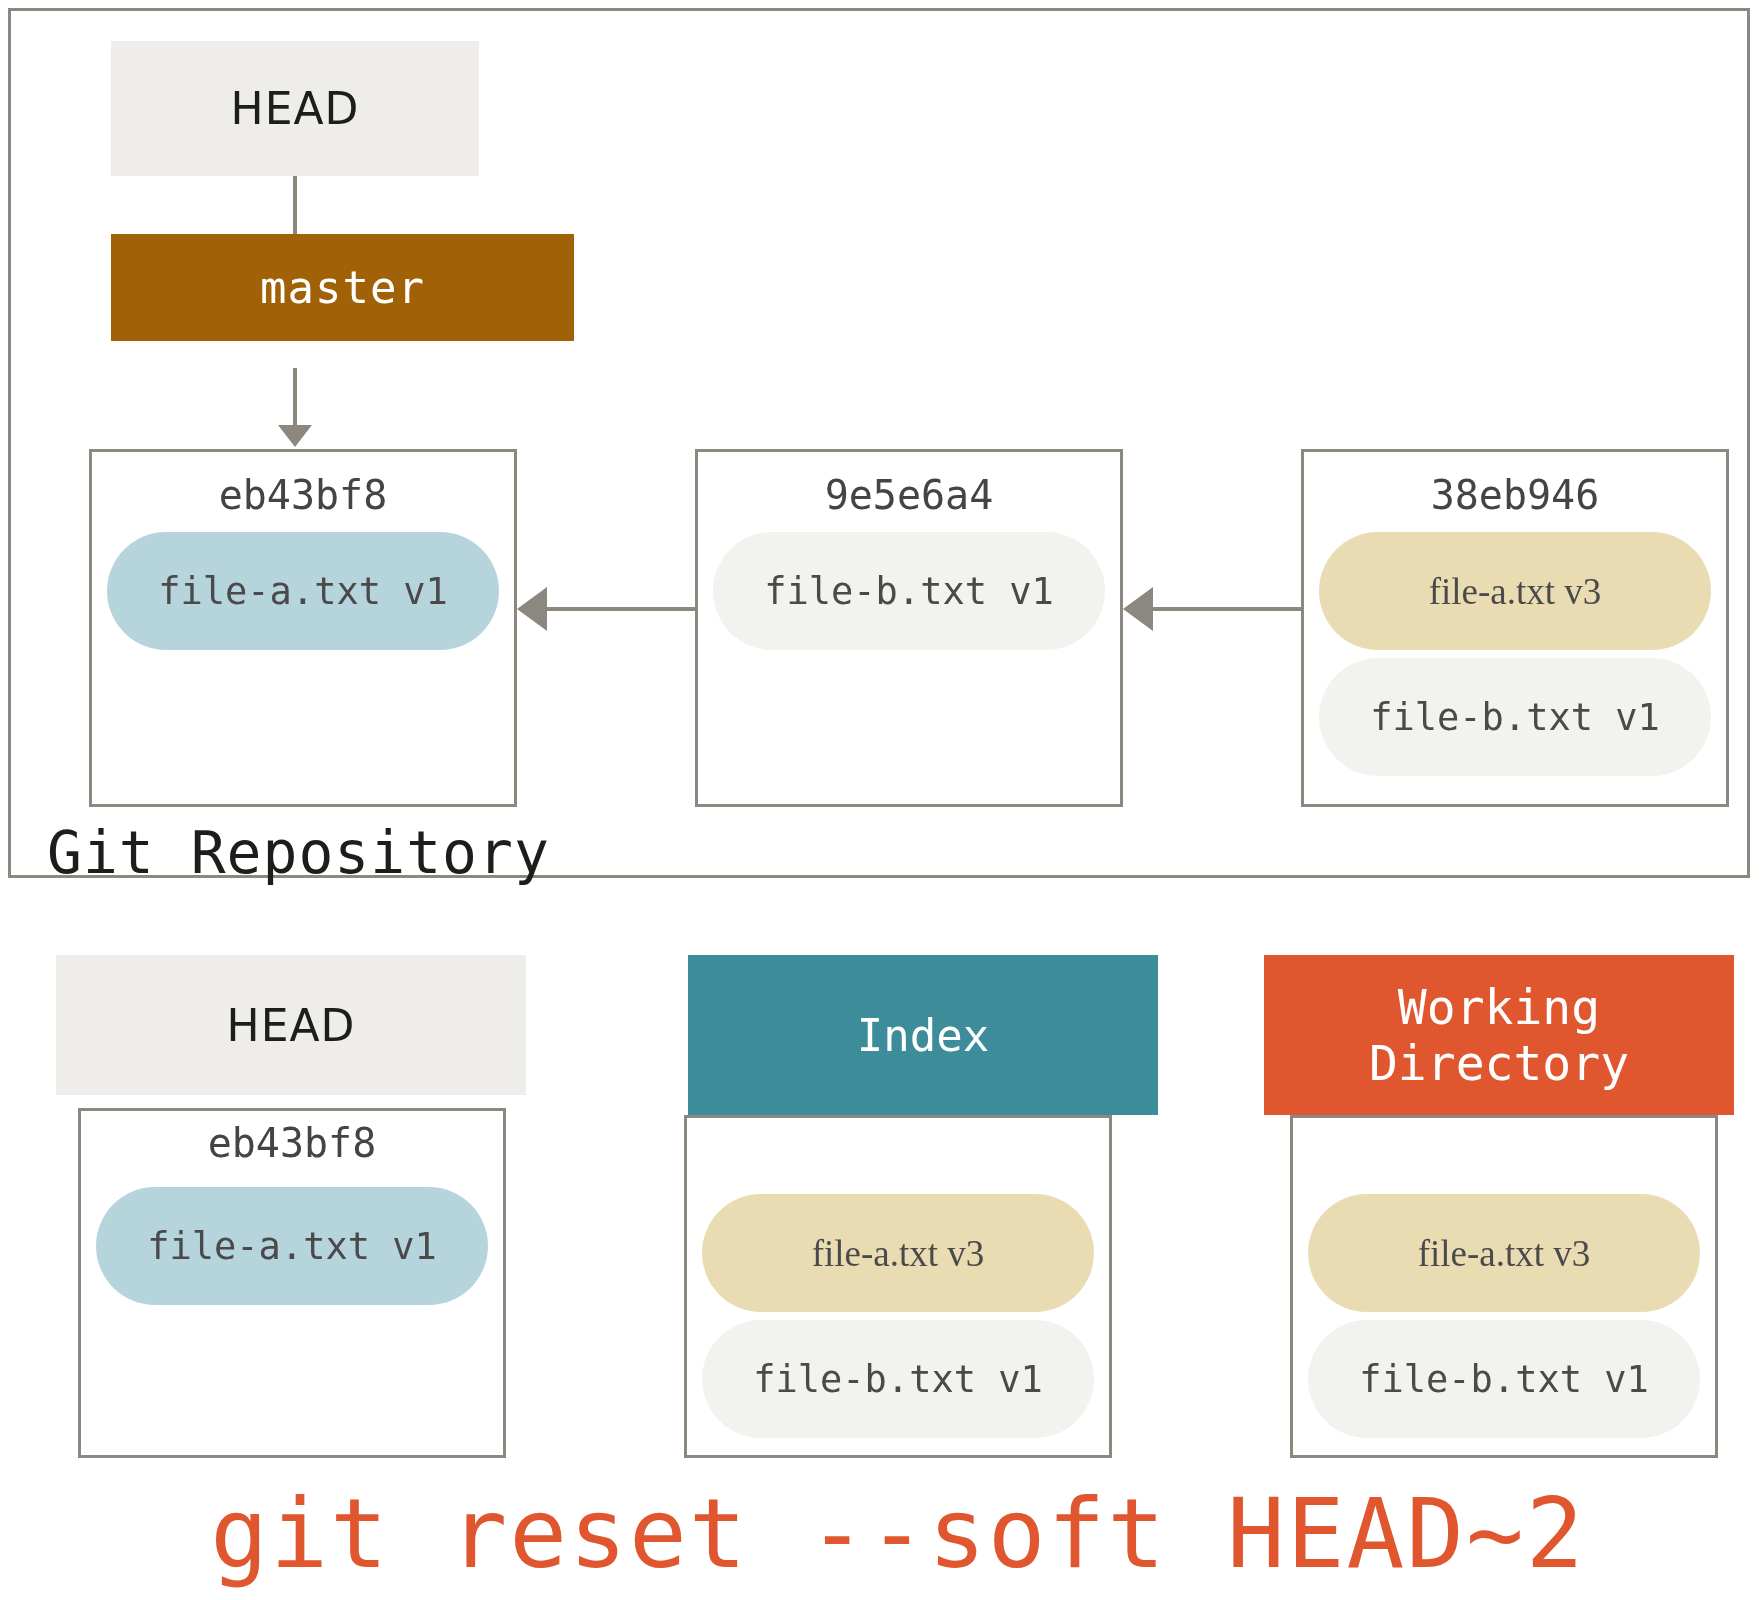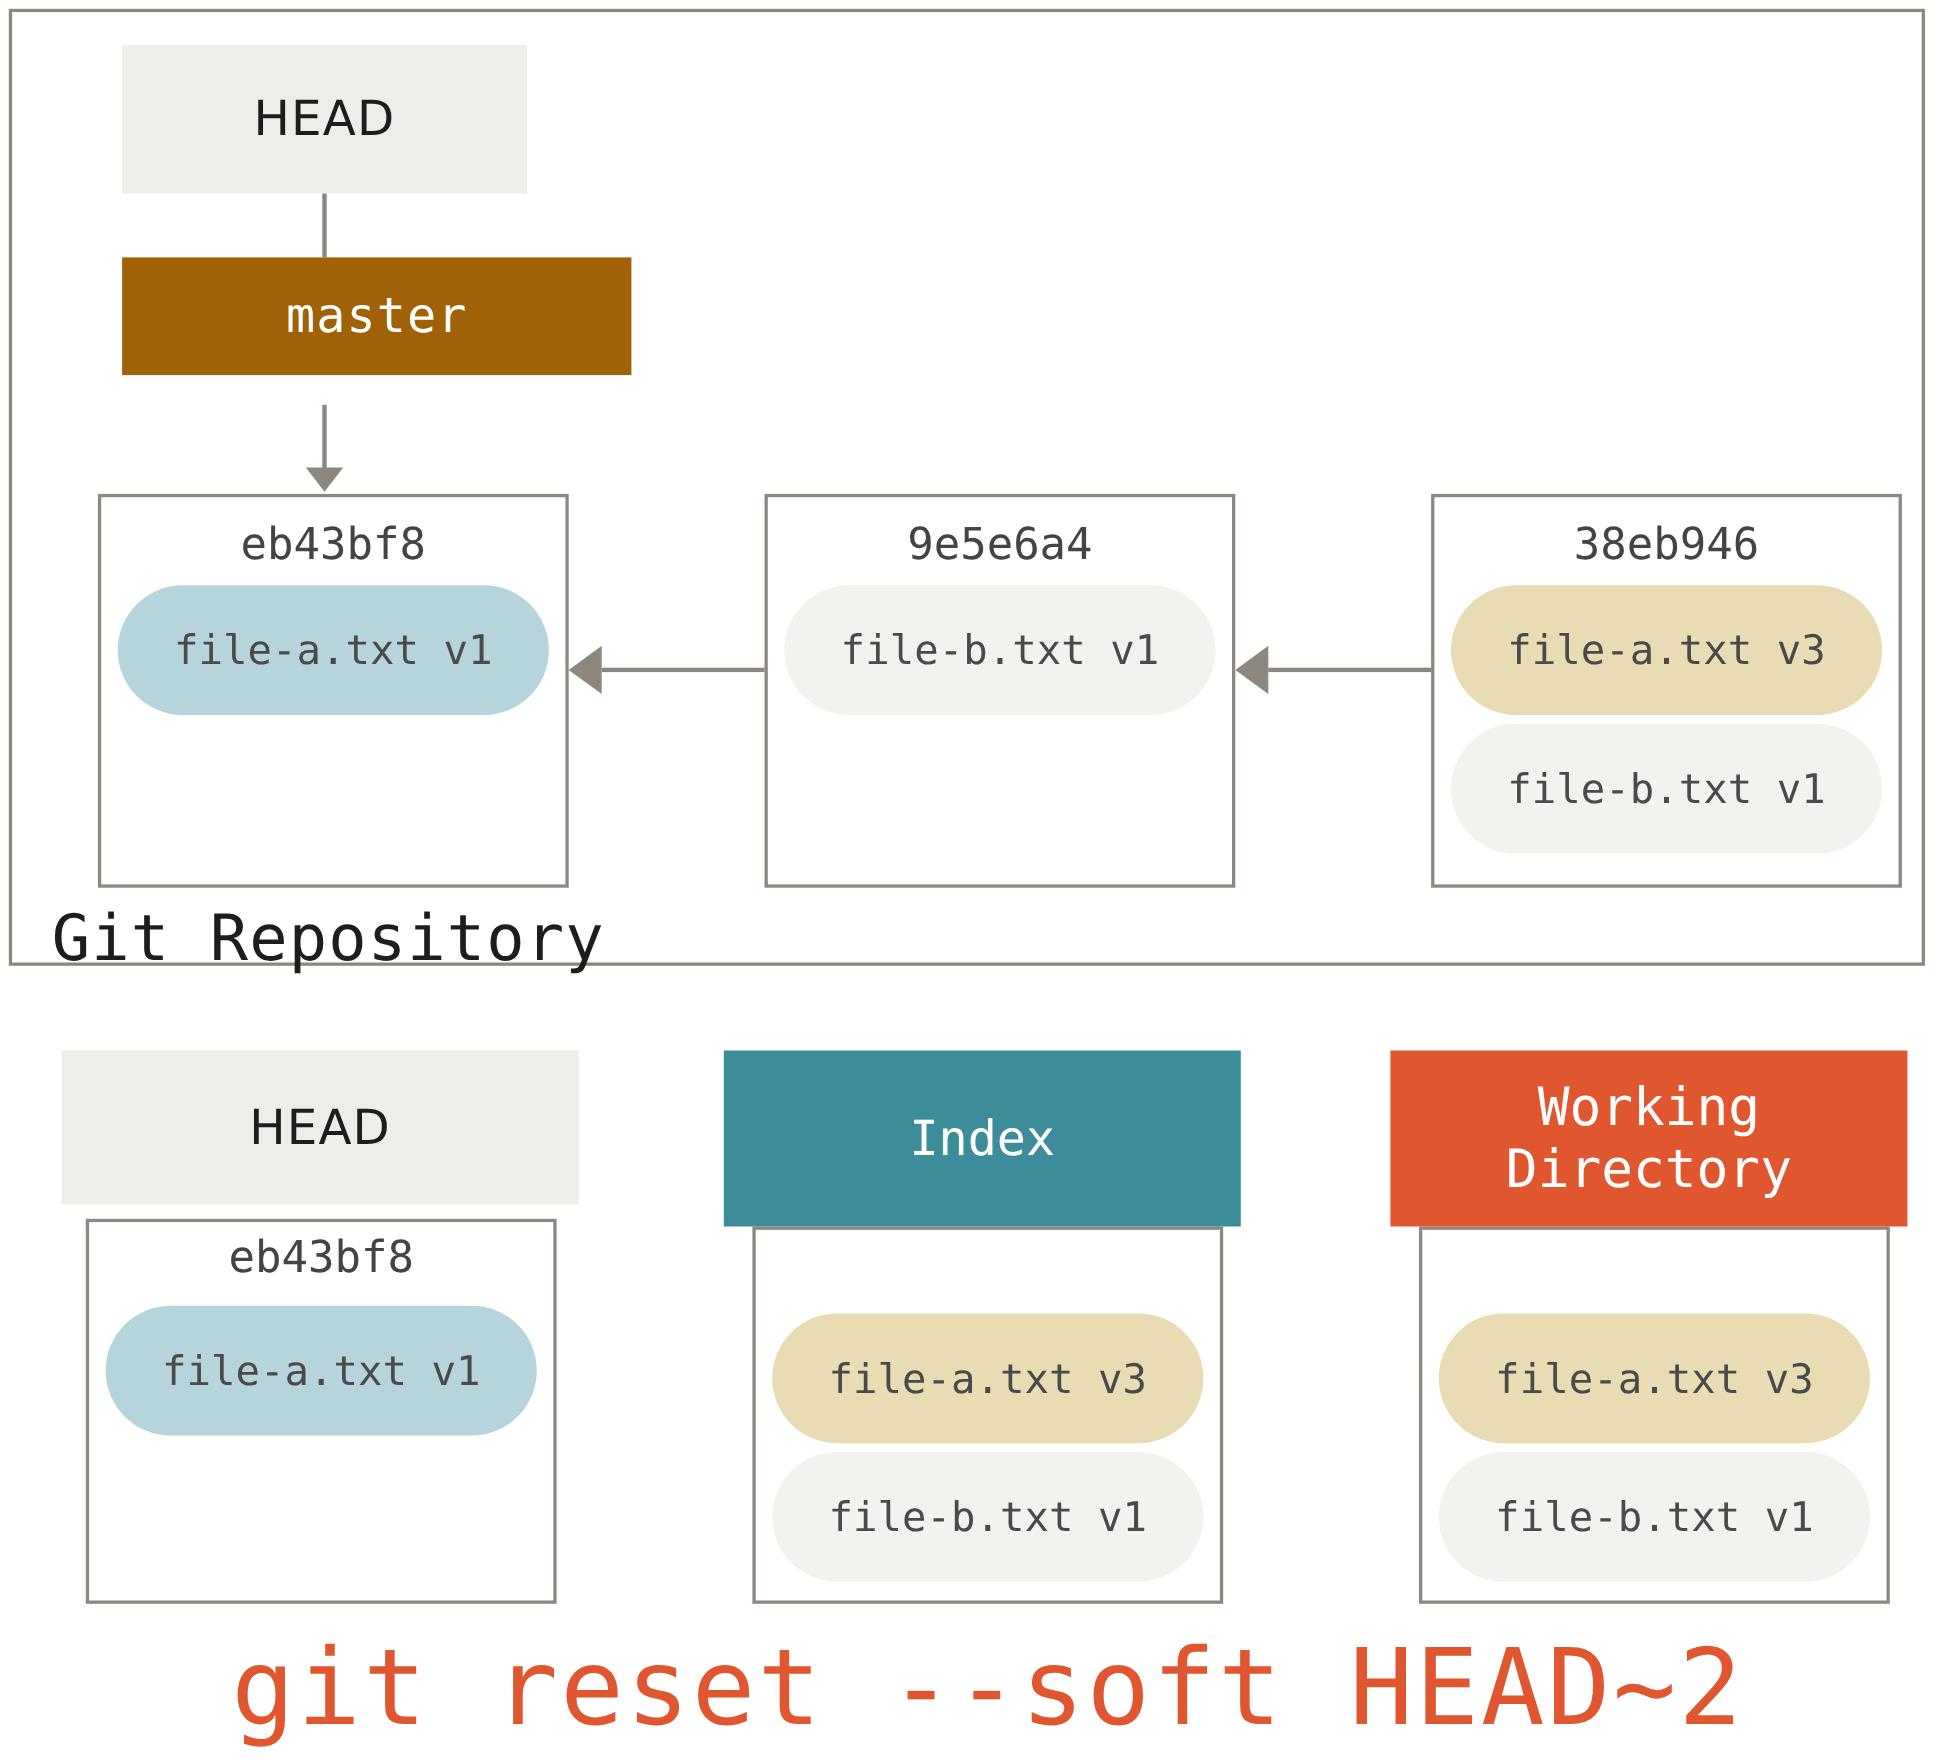--- a/index.html
+++ b/index.html
@@ -102,21 +102,21 @@
     display: flex;
     align-items: center;
     justify-content: center;
     font-size: 37px;
     color: #4a4a4a;
     font-family: "DejaVu Sans Mono", "Liberation Mono", monospace;
     letter-spacing: 0px;
   }
   .pill.blue  { background: #b6d4dc; }
   .pill.red   { background: #f3c3c0; }
-  .pill.tan   { background: #e9dcb2; }
+  .pill.tan   { background: #e9dcb2; font-family: Liberation Serif, serif; }
   .pill.grey  { background: #f2f2ee; }
 
   
   .harrow-line {
     position: absolute;
     height: 4px;
     background: #8c8880;
     top: 596px;
   }
   .harrow-head {
@@ -161,21 +161,21 @@
     left: 56px;  top: 955px;  width: 470px; height: 140px;
     background: #eeedea;
     font-family: "DejaVu Sans", "Liberation Sans", sans-serif;
     font-size: 44px;
     color: #1d1d1b;
     letter-spacing: 1px;
   }
   #head-body   { left: 78px;  top: 1108px; width: 428px; height: 350px; }
 
   #index-header {
-    left: 658px; top: 955px; width: 470px; height: 160px;
+    left: 688px; top: 955px; width: 470px; height: 160px;
     background: #3d8c99;
     font-size: 44px;
     color: #ffffff;
   }
   #index-body  { left: 684px; top: 1115px; width: 428px; height: 343px; }
 
   #wd-header {
     left: 1264px; top: 955px; width: 470px; height: 160px;
     background: #e0562f;
     font-size: 48px;

